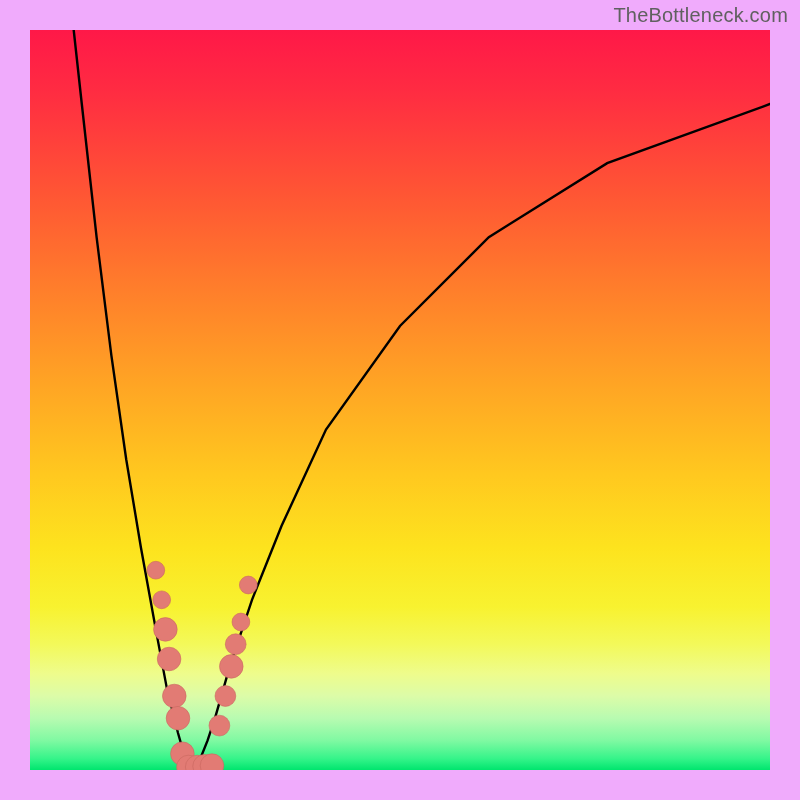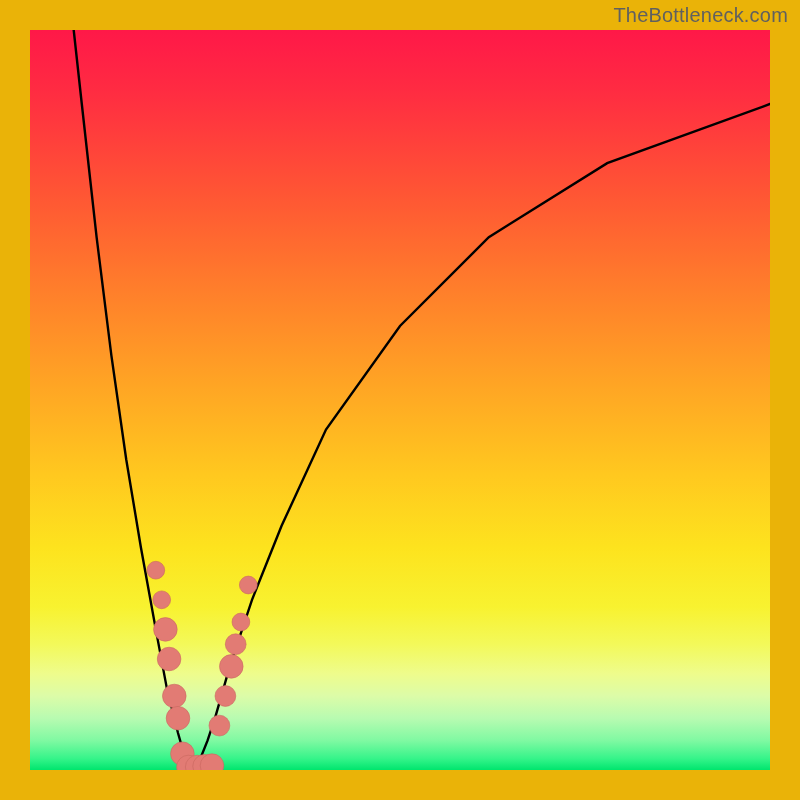--- a/index.html
+++ b/index.html
@@ -7,21 +7,21 @@
     padding: 0;
     width: 800px;
     height: 800px;
     overflow: hidden;
     background: #000;
     font-family: Arial, Helvetica, sans-serif;
   }
   .frame {
     position: absolute;
     inset: 0;
-    background: #eab308;
+    background: #f0abfc;
   }
   .plot {
     position: absolute;
     left: 30px;
     top: 30px;
     width: 740px;
     height: 740px;
     overflow: hidden;
   }
   .gradient {

